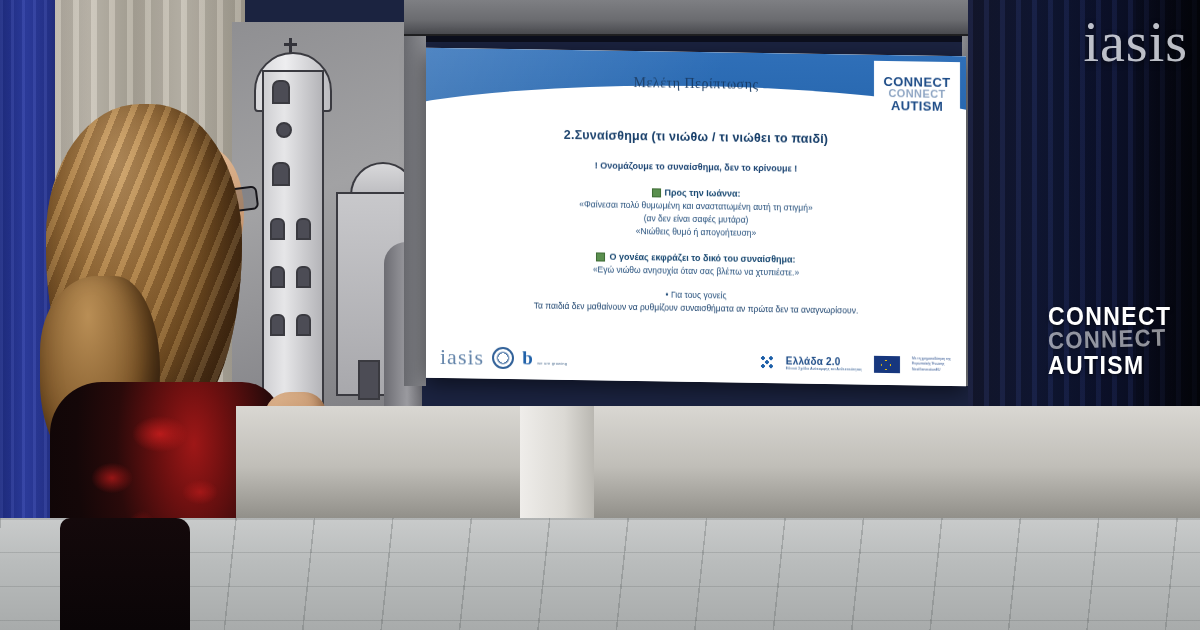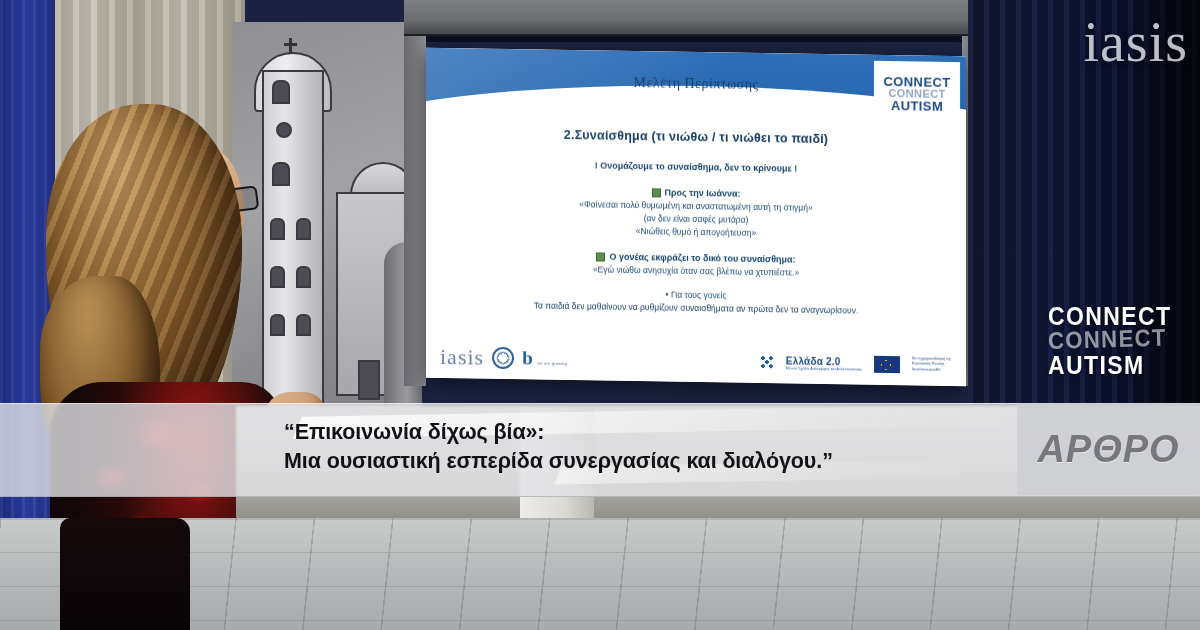--- a/index.html
+++ b/index.html
@@ -563,24 +563,15 @@
 
     <div class="wm-iasis">iasis</div>
 
     <div class="wm-connect">
       <span class="l1">CONNECT</span>
       <span class="l2">CONNECT</span>
       <span class="l3">AUTISM</span>
     </div>
   </div>
 
-  <div class="caption-bar">
-    <div class="caption-streak"></div>
-    <div class="caption-streak2"></div>
-    <div class="caption-text">“Επικοινωνία δίχως βία»:
-Μια ουσιαστική εσπερίδα συνεργασίας και διαλόγου.”</div>
-  </div>
-
-  <div class="badge">
-    <span class="badge-label">ΑΡΘΡΟ</span>
-  </div>
+
 
 </div>
 
 </body></html>

